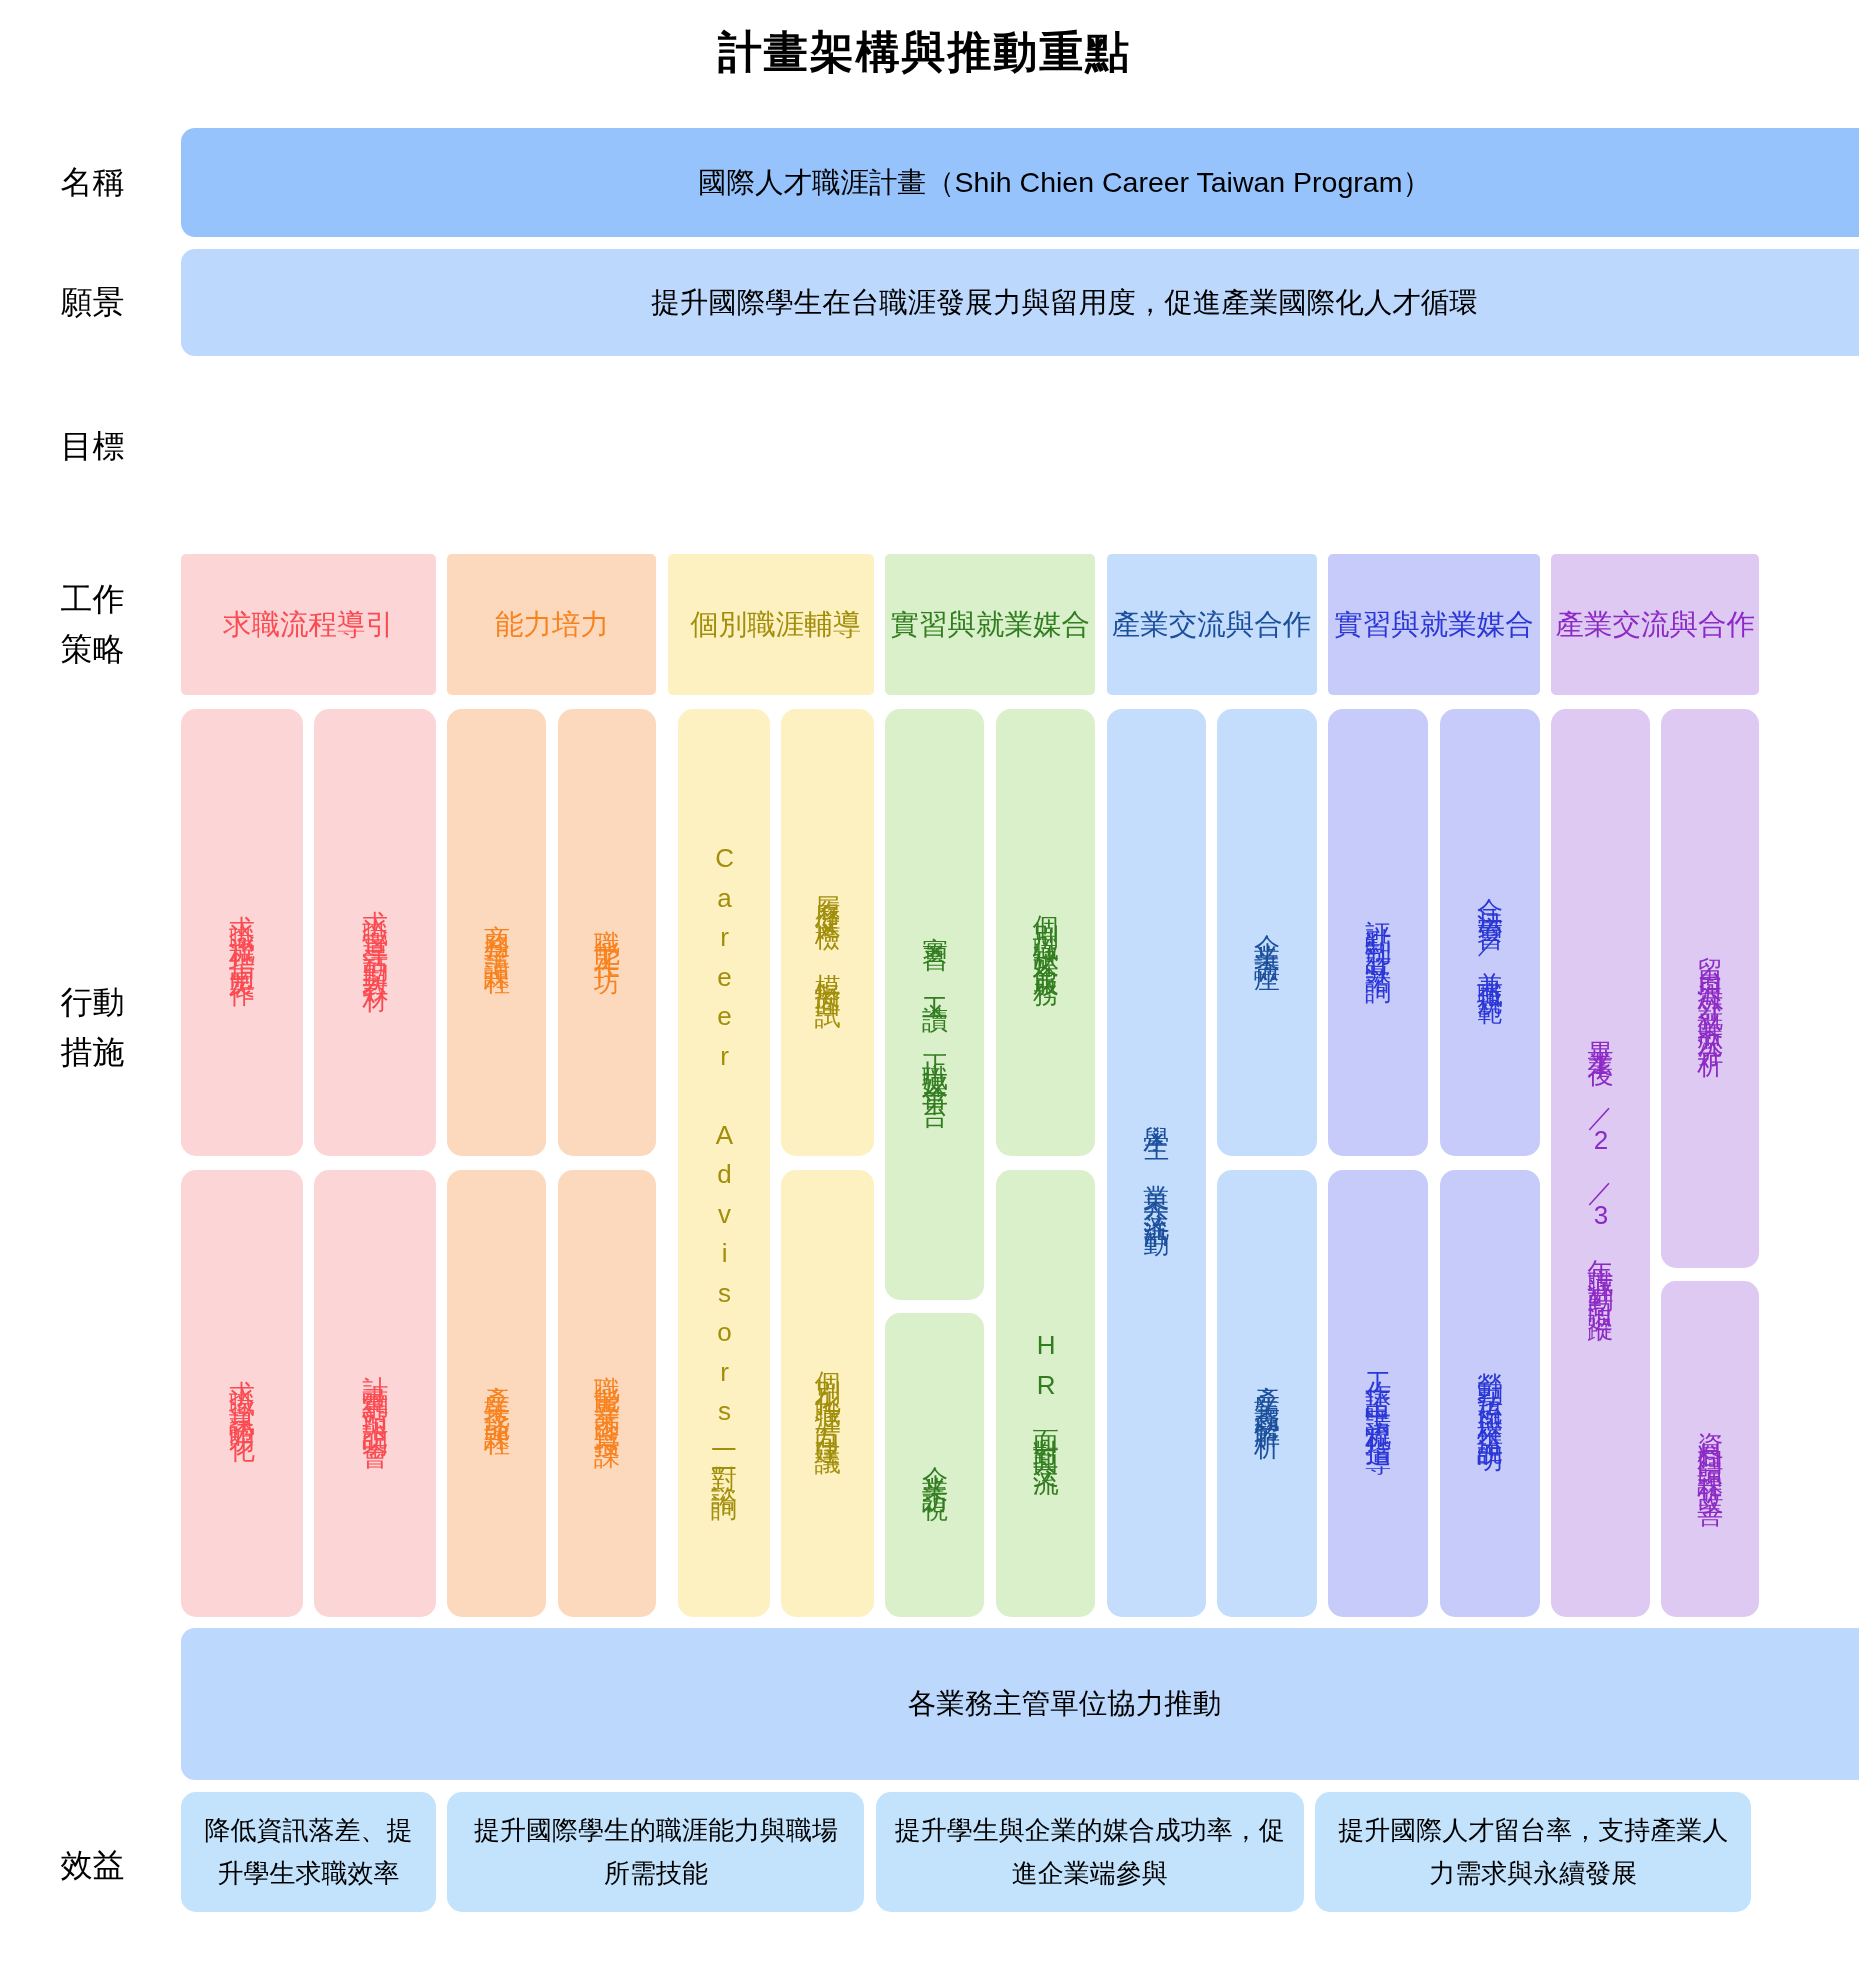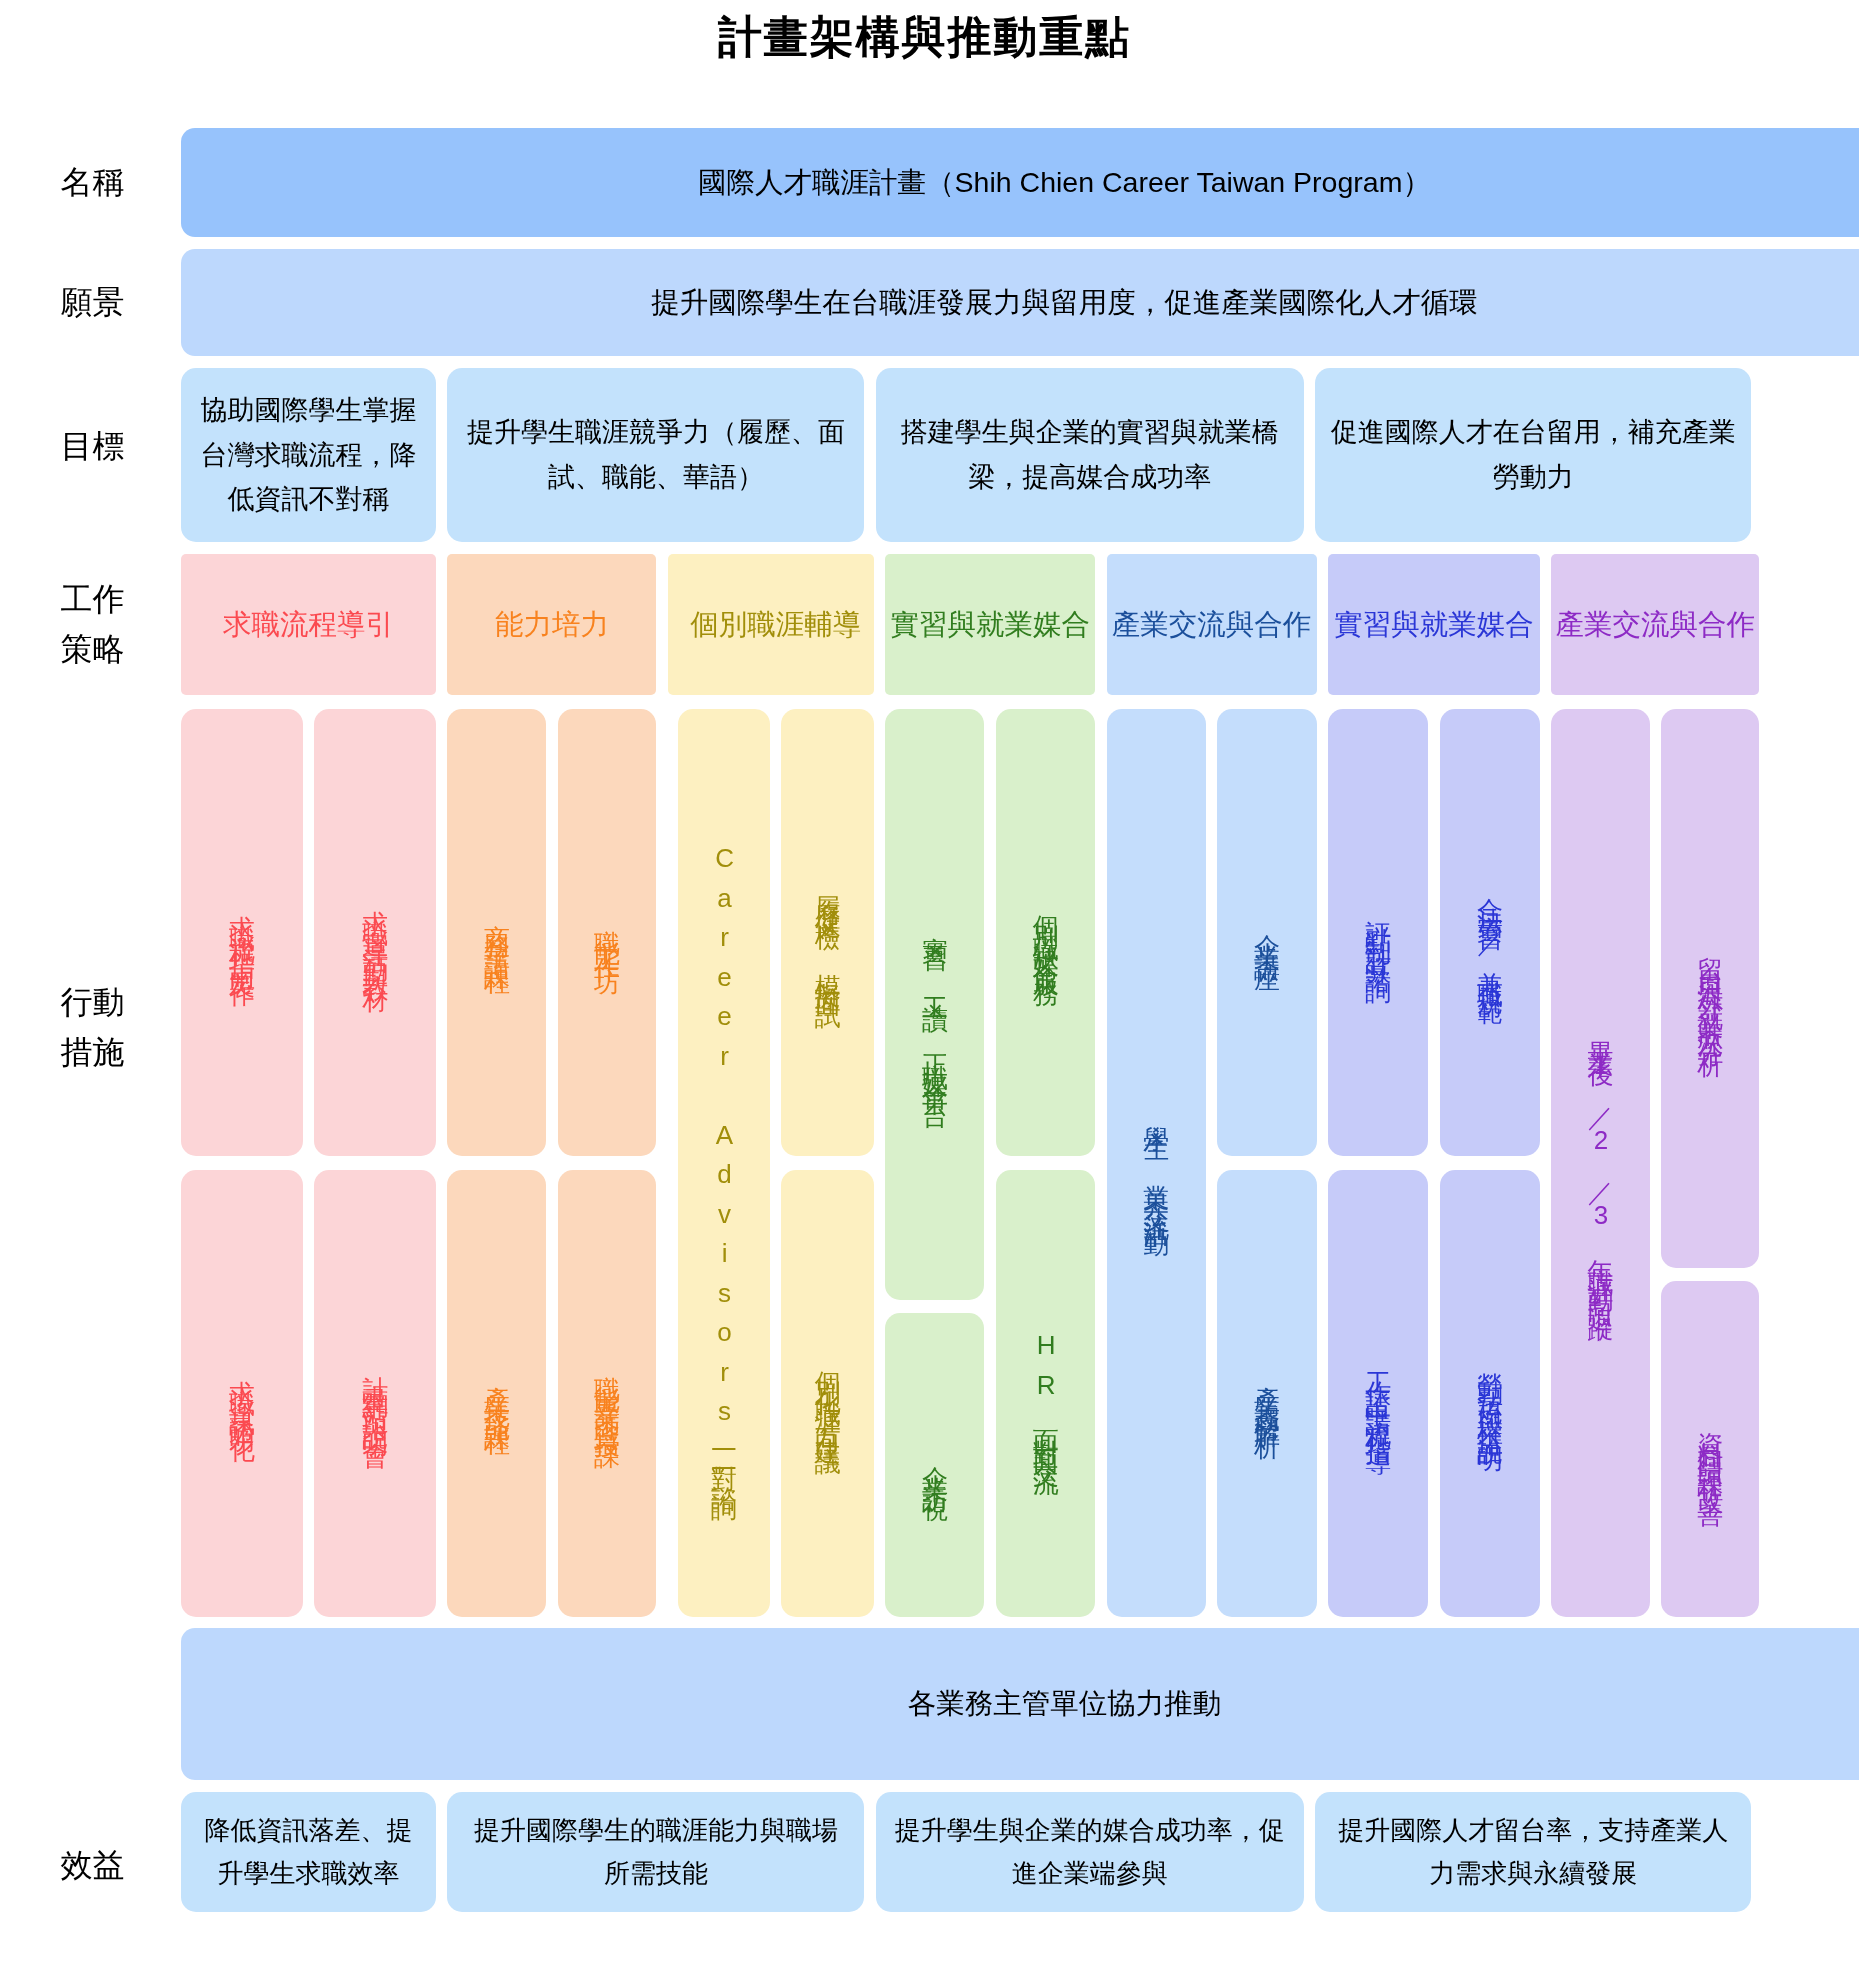--- a/index.html
+++ b/index.html
@@ -1,19 +1,19 @@
 <!DOCTYPE html>
 <html style="font-size:15px"><head>
 <meta charset="utf-8">
 <style>
   html,body{margin:0;padding:0;background:#ffffff;}
   body{font-family:"Liberation Sans","DejaVu Sans",sans-serif;color:#000;}
   .canvas{position:relative;width:1859px;height:1983px;background:#fff;overflow:hidden;}
 
-  .main-title{position:absolute;top:8px;left:0;width:1849px;text-align:center;
+  .main-title{position:absolute;top:23px;left:0;width:1849px;text-align:center;
     font-size:44px;font-weight:bold;letter-spacing:1.9px;}
 
   .row-label{position:absolute;left:28.5px;width:128px;display:flex;align-items:center;
     justify-content:center;font-size:32px;color:#000;white-space:pre-line;
     text-align:center;line-height:1.55;}
 
   .bar{position:absolute;left:181px;width:1767px;border-radius:14px;
     display:flex;align-items:center;justify-content:center;font-size:28.5px;}
   .bar-name{top:128px;height:109px;background:#97c3fc;}
   .bar-vision{top:249px;height:107px;background:#bdd8fd;}
@@ -72,26 +72,20 @@
   <div class="row-label" style="top:1792px;height:148px;">效益</div>
 
   <div class="bar bar-name">
     <span>國際人才職涯計畫（Shih Chien Career Taiwan Program）</span>
   </div>
 
   <div class="bar bar-vision">
     <span>提升國際學生在台職涯發展力與留用度，促進產業國際化人才循環</span>
   </div>
 
-  <div class="boxrow row-goal">
-    <div class="info-box g1">協助國際學生掌握台灣求職流程，降低資訊不對稱</div>
-    <div class="info-box g2">提升學生職涯競爭力（履歷、面試、職能、華語）</div>
-    <div class="info-box g3">搭建學生與企業的實習與就業橋梁，提高媒合成功率</div>
-    <div class="info-box g4">促進國際人才在台留用，補充產業勞動力</div>
-  </div>
 
   <div class="boxrow row-strategy">
     <div class="strategy-box c-red w1">求職流程導引</div>
     <div class="strategy-box c-orange w2">能力培力</div>
     <div class="strategy-box c-yellow w3">個別職涯輔導</div>
     <div class="strategy-box c-green w4">實習與就業媒合</div>
     <div class="strategy-box c-lightblue w5">產業交流與合作</div>
     <div class="strategy-box c-periwinkle w6">實習與就業媒合</div>
     <div class="strategy-box c-purple w7">產業交流與合作</div>
   </div>

